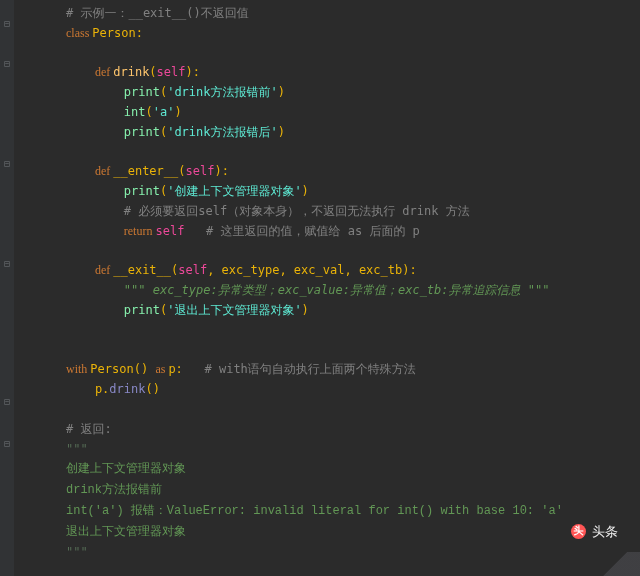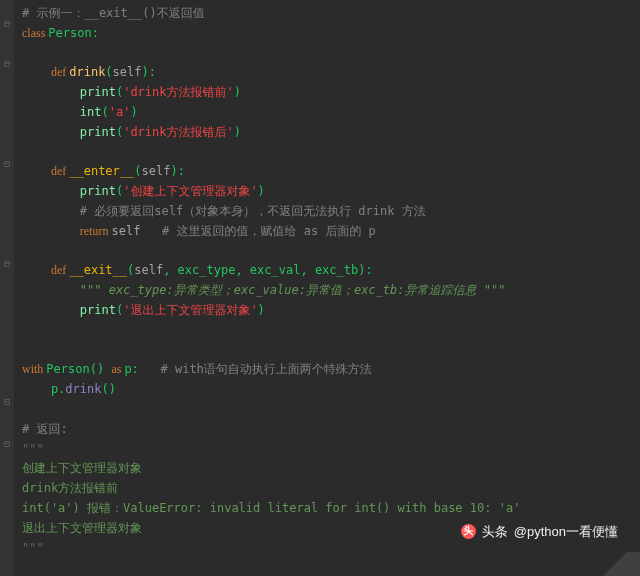--- a/index.html
+++ b/index.html
@@ -27,33 +27,34 @@
     width: 8px; height: 8px;
     color: #606366;
     font-size: 10px;
     line-height: 8px;
     text-align: center;
     user-select: none;
   }
   .code {
     padding: 4px 16px 4px 22px;
     white-space: pre;
+    margin-left: 44px;
   }
   .line { display: block; min-height: 1.65em; }
   .c-comment   { color: #808080; }
   .c-keyword   { color: #cc7832; font-family: Liberation Serif, serif; }
   .c-deffunc   { color: #ffc66d; }
   .c-dunder    { color: #eab308; }
-  .c-self      { color: #a3a3a3; }
-  .c-param     { color: #22c55e; }
+  .c-self      { color: #ec4899; }
+  .c-param     { color: #eab308; }
   .c-call      { color: #8888c6; }
   .c-builtin   { color: #86efac; }
-  .c-string    { color: #ef4444; }
+  .c-string    { color: #5eead4; }
   .c-docstr    { color: #629755; font-style: italic; }
-  .c-out       { color: #629755; }
+  .c-out       { color: #629755; font-family: Liberation Mono, monospace; }
   .c-outfaint  { color: #556b55; }
   .watermark {
     position: absolute;
     right: 22px;
     bottom: 34px;
     color: #eee;
     font-family: sans-serif;
     font-size: 13px;
     display: flex;
     align-items: center;
@@ -82,16 +83,15 @@
     <div class="fold" style="top: 260px;">⊟</div>
     <div class="fold" style="top: 398px;">⊟</div>
     <div class="fold" style="top: 440px;">⊟</div>
   </div>
 
 <div class="code"><span class="line"><span class="c-comment"># 示例一：__exit__()不返回值</span></span><span class="line"><span class="c-keyword">class </span><span class="c-param">Person</span><span class="c-param">:</span></span><span class="line">&nbsp;</span><span class="line"><span class="c-param">    </span><span class="c-keyword">def </span><span class="c-deffunc">drink</span><span class="c-param">(</span><span class="c-self">self</span><span class="c-param">):</span></span><span class="line"><span class="c-param">        </span><span class="c-builtin">print</span><span class="c-param">(</span><span class="c-string">'drink方法报错前'</span><span class="c-param">)</span></span><span class="line"><span class="c-param">        </span><span class="c-builtin">int</span><span class="c-param">(</span><span class="c-string">'a'</span><span class="c-param">)</span></span><span class="line"><span class="c-param">        </span><span class="c-builtin">print</span><span class="c-param">(</span><span class="c-string">'drink方法报错后'</span><span class="c-param">)</span></span><span class="line">&nbsp;</span><span class="line"><span class="c-param">    </span><span class="c-keyword">def </span><span class="c-dunder">__enter__</span><span class="c-param">(</span><span class="c-self">self</span><span class="c-param">):</span></span><span class="line"><span class="c-param">        </span><span class="c-builtin">print</span><span class="c-param">(</span><span class="c-string">'创建上下文管理器对象'</span><span class="c-param">)</span></span><span class="line"><span class="c-param">        </span><span class="c-comment"># 必须要返回self（对象本身），不返回无法执行 drink 方法</span></span><span class="line"><span class="c-param">        </span><span class="c-keyword">return </span><span class="c-self">self</span><span class="c-param">   </span><span class="c-comment"># 这里返回的值，赋值给 as 后面的 p</span></span><span class="line">&nbsp;</span><span class="line"><span class="c-param">    </span><span class="c-keyword">def </span><span class="c-dunder">__exit__</span><span class="c-param">(</span><span class="c-self">self</span><span class="c-param">, exc_type, exc_val, exc_tb):</span></span><span class="line"><span class="c-param">        </span><span class="c-docstr">""" exc_type:异常类型；exc_value:异常值；exc_tb:异常追踪信息 """</span></span><span class="line"><span class="c-param">        </span><span class="c-builtin">print</span><span class="c-param">(</span><span class="c-string">'退出上下文管理器对象'</span><span class="c-param">)</span></span><span class="line">&nbsp;</span><span class="line">&nbsp;</span><span class="line"><span class="c-keyword">with </span><span class="c-param">Person() </span><span class="c-keyword">as </span><span class="c-param">p:   </span><span class="c-comment"># with语句自动执行上面两个特殊方法</span></span><span class="line"><span class="c-param">    p.</span><span class="c-call">drink</span><span class="c-param">()</span></span><span class="line">&nbsp;</span><span class="line"><span class="c-comment"># 返回:</span></span><span class="line"><span class="c-outfaint">"""</span></span><span class="line"><span class="c-out">创建上下文管理器对象</span></span><span class="line"><span class="c-out">drink方法报错前</span></span><span class="line"><span class="c-out">int('a') 报错：ValueError: invalid literal for int() with base 10: 'a'</span></span><span class="line"><span class="c-out">退出上下文管理器对象</span></span><span class="line"><span class="c-outfaint">"""</span></span></div>
 
 <div class="watermark">
   <span class="wm-dot">头</span>
   <span>头条</span>
-  <span>@python一看便懂</span>
 </div>
 
 <div class="corner-badge"></div>
 
 </body></html>

